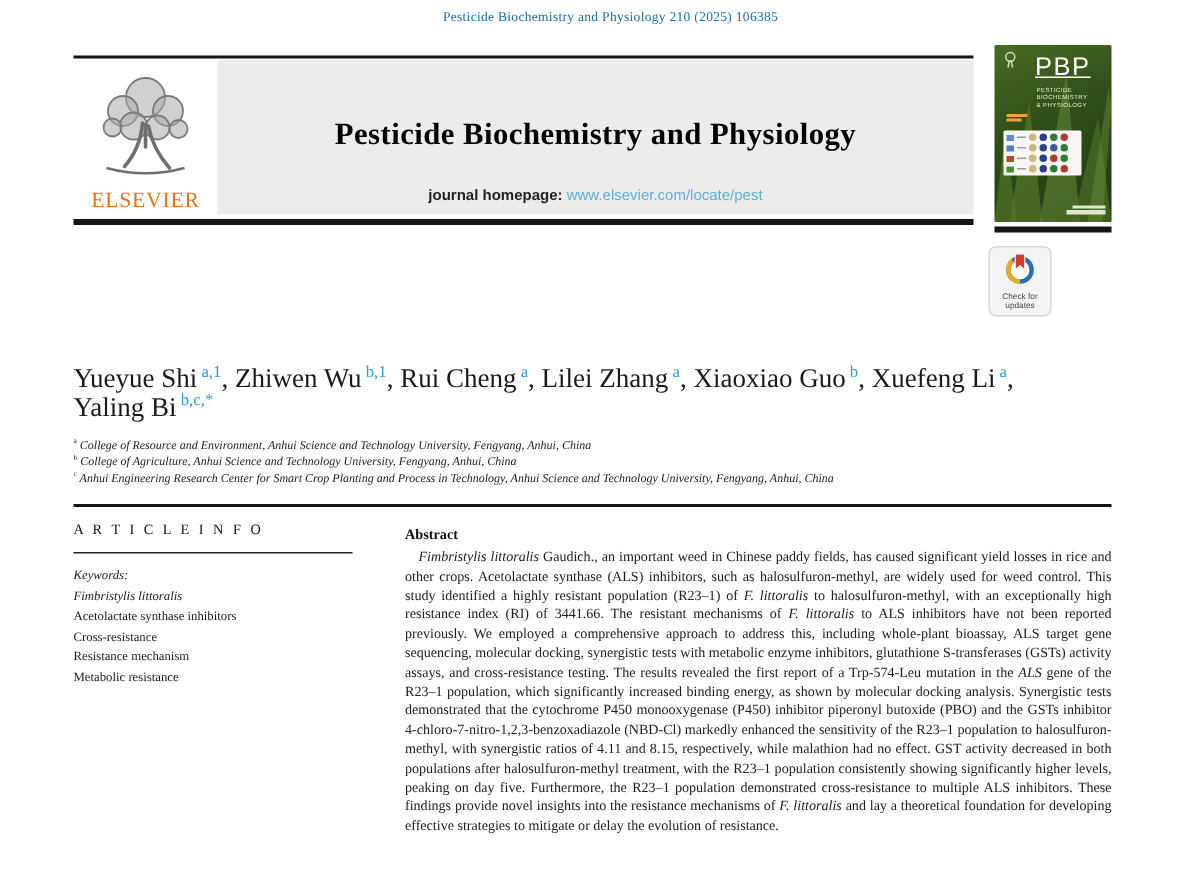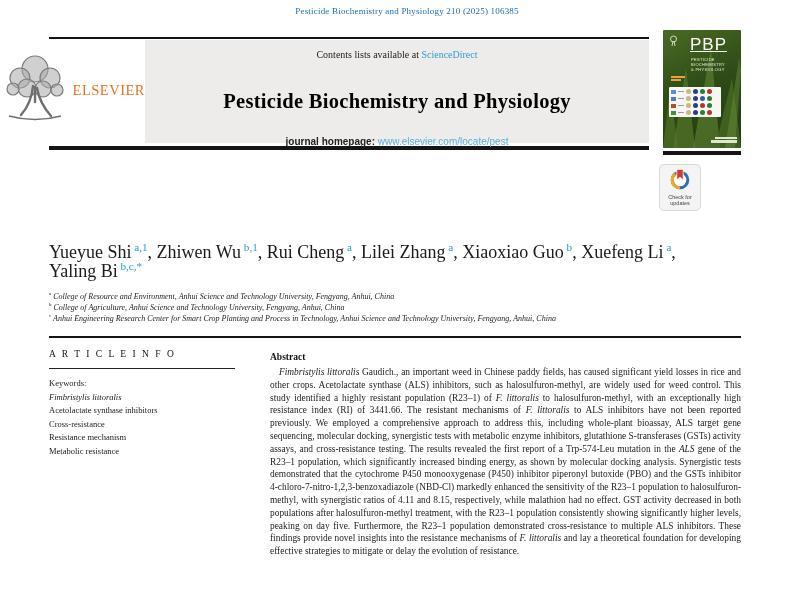--- a/index.html
+++ b/index.html
@@ -8,21 +8,21 @@
   sup{font-size:62%;line-height:0;}
 
   .citation{position:absolute;top:6px;left:12px;width:100%;text-align:center;
             font-size:9px;color:#1b6fa8;letter-spacing:.2px;}
 
   
   .masthead{position:absolute;left:49px;top:30px;width:692px;display:flex;}
   .mast-left{width:600px;margin-top:7px;}
   .rule-top{height:2px;background:#151515;}
   .mast-body{display:flex;height:103px;margin-top:1px;}
-  .logo-box{width:96px;background:#fff;display:flex;flex-direction:row;
+  .logo-box{width:96px;background:#fff;display:flex;flex-direction:column;
             align-items:center;justify-content:flex-end;}
   .logo-text{font-size:14.5px;color:#e9711c;letter-spacing:.5px;margin-top:-3px;}
   .gray-box{flex:1;background:#edecea;text-align:center;padding-top:9px;}
   .contents-line{font-size:10px;color:#222;}
   .sd-link{color:#2e9bd6;cursor:pointer;}
   .journal-name{font-size:20.5px;margin-top:30px;letter-spacing:.3px;color:#000000;font-weight:bold;}
   .homepage-line{font-size:10px;font-family:"Liberation Sans",sans-serif;
                  font-weight:bold;margin-top:23px;color:#222;}
   .homepage-url{color:#5ab0dd;font-weight:normal;cursor:pointer;}
   .rule-bottom{height:4px;background:#151515;margin-top:3px;}
@@ -58,21 +58,21 @@
   .badge-text{font-size:5.5px;line-height:6px;color:#444;
               font-family:"Liberation Sans",sans-serif;white-space:pre-line;}
   .authors{position:absolute;left:49px;top:243px;width:660px;font-size:18px;line-height:18.5px;}
   .affils{position:absolute;left:49px;top:291px;width:692px;font-size:8px;line-height:11px;color:#222;}
   .divider{position:absolute;left:49px;top:336px;width:692px;height:2px;background:#151515;}
 
   
   .info-col{position:absolute;left:49px;top:349px;width:205px;}
   .info-heading{font-size:9.5px;letter-spacing:2px;color:#111;}
   .info-rule{width:186px;height:1px;background:#222;margin-top:9px;margin-bottom:8px;}
-  .kw-label{font-size:8.5px;line-height:13.5px;}
+  .kw-label{font-size:8.5px;font-style:italic;line-height:13.5px;}
   .kw{font-size:8.5px;line-height:13.5px;}
   .abs-col{position:absolute;left:270px;top:352px;width:471px;}
   .abs-heading{font-size:9.5px;font-weight:bold;color:#111;}
   .abs-body{margin-top:4px;font-size:9.4px;line-height:12.8px;text-align:justify;
             text-indent:9px;color:#1c1c1c;}
 </style>
 </head>
 <body>
 
 <div class="page">
@@ -99,23 +99,20 @@
                 <path d="M36 34 C35 46 31 55 24 63"></path>
                 <path d="M40 36 C42 48 47 56 54 64"></path>
                 <path d="M38 35 L38 50"></path>
               </g>
               <path d="M12 64 Q38 71 64 64" stroke="#6f6f6f" fill="none" stroke-width="1.6"></path>
             </svg>
           </span>
           <div class="logo-text">ELSEVIER</div>
         </div>
         <div class="gray-box">
-          <div class="contents-line">
-            <span>Contents lists available at </span><span class="sd-link">ScienceDirect</span>
-          </div>
           <div class="journal-name">Pesticide Biochemistry and Physiology</div>
           <div class="homepage-line">
             <span>journal homepage: </span><span class="homepage-url">www.elsevier.com/locate/pest</span>
           </div>
         </div>
       </div>
       <div class="rule-bottom"></div>
     </div>
 
     <div class="mast-right">

